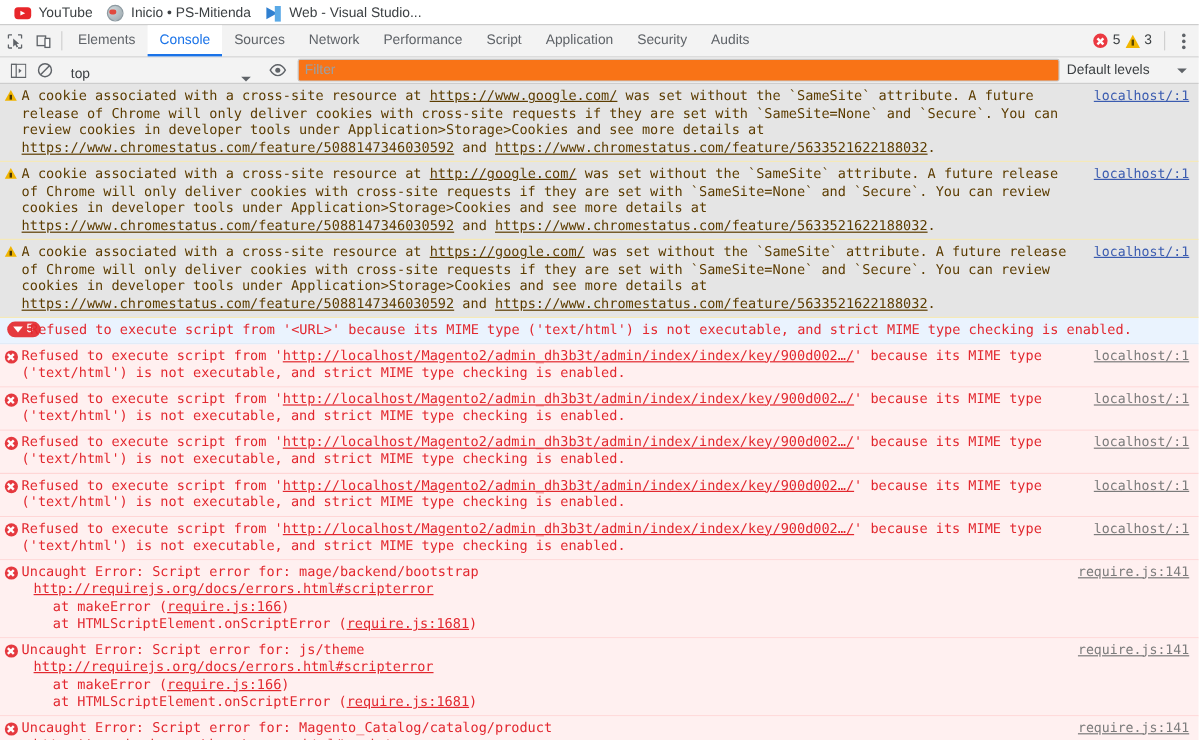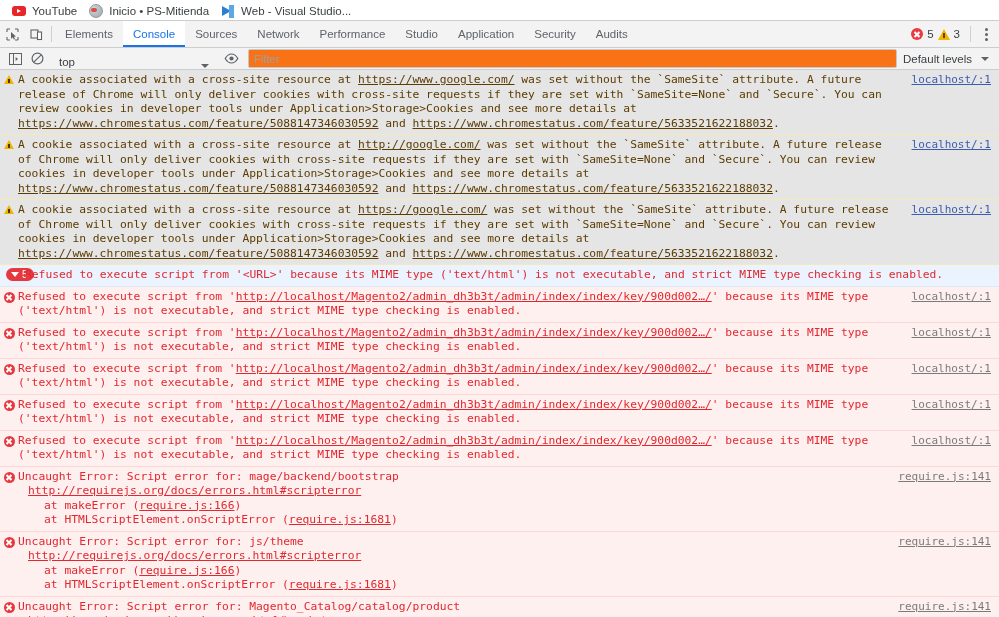--- a/index.html
+++ b/index.html
@@ -63,21 +63,21 @@
     font-size:11.5px;color:#3c4043;cursor:pointer;
   }
   .ctxsel .cv{flex:1;}
   .caret{width:0;height:0;border-left:4px solid transparent;border-right:4px solid transparent;border-top:4px solid #5f6368;}
   #filter-input{
     flex:1;height:17px;border:1px solid #c7c7c7;background:#f97316;border-radius:2px;
     font-size:11.5px;color:#3c4043;padding:0 5px;margin:0 6px;outline:none;
     font-family:"Liberation Sans",sans-serif;
   }
   #filter-input::placeholder{color:#9aa0a6;}
-  .levels{display:flex;align-items:center;font-size:11.5px;color:#3c4043;cursor:pointer;padding-right:6px;gap:9px;white-space:nowrap;}
+  .levels{display:flex;align-items:center;font-size:11.5px;color:#3c4043;cursor:pointer;padding-right:6px;gap:23px;white-space:nowrap;}
 
   
   #console{height:calc(617px - 20px - 26px - 22px);overflow:hidden;background:#fff;}
   .msg{
     display:flex;align-items:flex-start;position:relative;
     border-bottom:1px solid #f0d9a8;padding:3px 0 3px 0;box-sizing:border-box;
   }
   .msg .ico{width:18px;flex:none;display:flex;justify-content:center;padding-top:2px;}
   .msg .body{flex:1;min-width:0;padding-right:6px;}
   .msg .src{
@@ -161,21 +161,21 @@
       <div class="dt-tab">
         <span>Sources</span>
       </div>
       <div class="dt-tab">
         <span>Network</span>
       </div>
       <div class="dt-tab">
         <span>Performance</span>
       </div>
       <div class="dt-tab">
-        <span>Studio</span>
+        <span>Script</span>
       </div>
       <div class="dt-tab">
         <span>Application</span>
       </div>
       <div class="dt-tab">
         <span>Security</span>
       </div>
       <div class="dt-tab">
         <span>Audits</span>
       </div>

